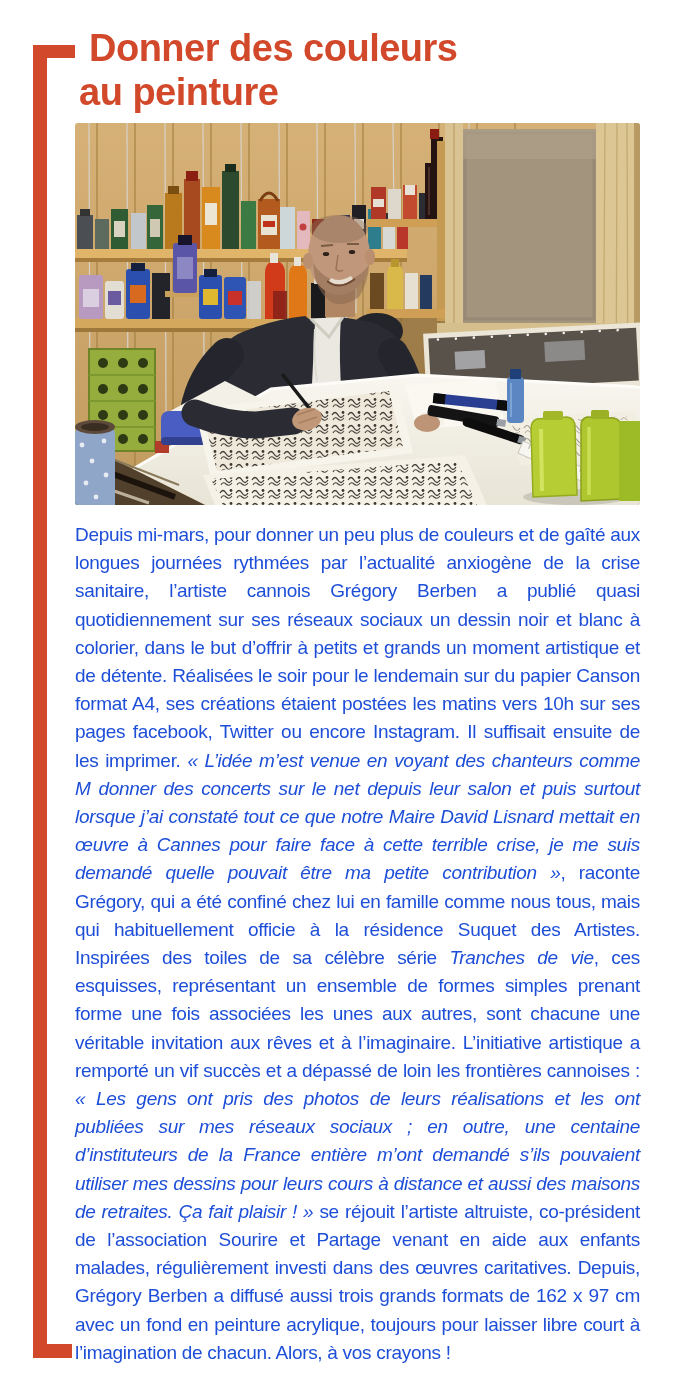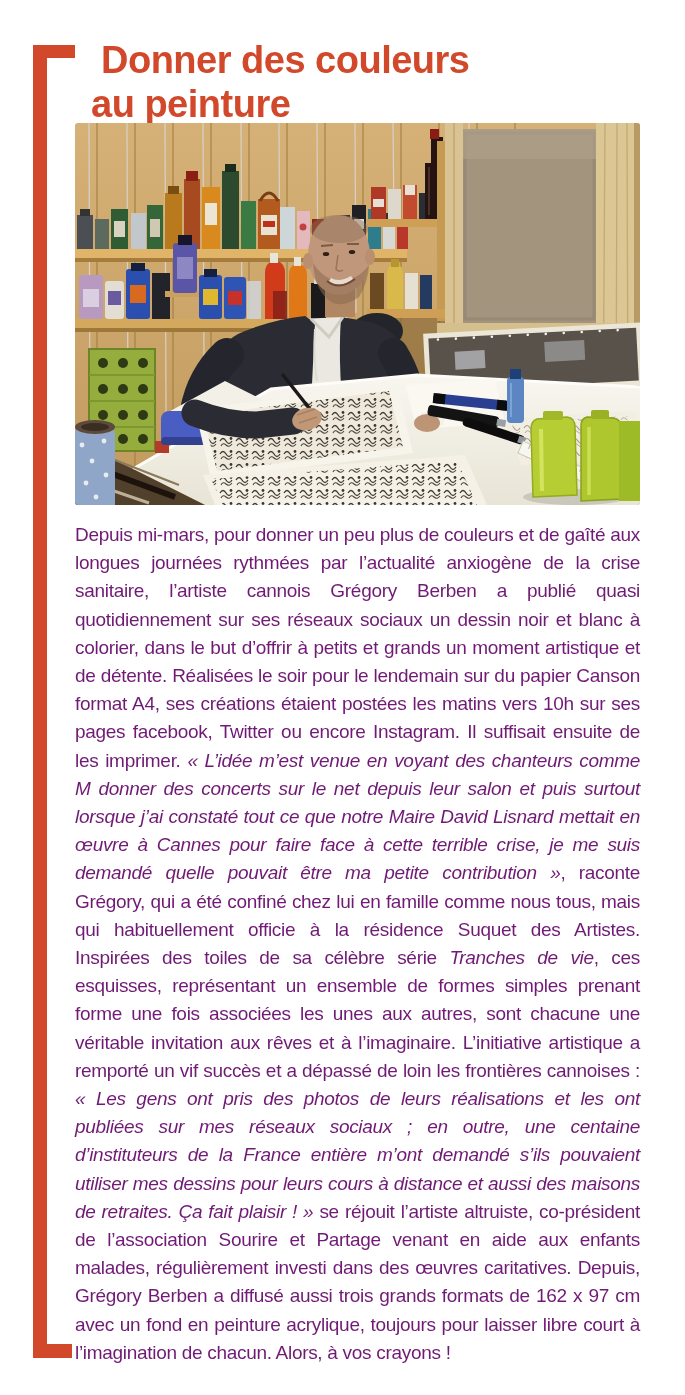--- a/index.html
+++ b/index.html
@@ -8,30 +8,30 @@
     font-family:"Liberation Sans",sans-serif;overflow:hidden;
   }
   
   .br{position:absolute;background:#d2482a;}
   .br-v{left:33px;top:45px;width:14px;height:1313px;}
   .br-top{left:33px;top:45px;width:42px;height:13px;}
   .br-bot{left:33px;top:1344px;width:39px;height:14px;}
   
   .title{
     position:absolute;left:75px;top:22px;color:#d2482a;
-    font-weight:bold;font-size:38px;line-height:44px;letter-spacing:-0.5px;margin:16px;
+    font-weight:bold;font-size:38px;line-height:44px;letter-spacing:-0.5px;margin:4px;
   }
   .title .l1{padding-left:10px;}
   
   .photo{position:absolute;left:75px;top:123px;width:565px;height:382px;border-radius:3px;display:block;}
   
   .body{
     position:absolute;left:75px;top:521px;width:565px;margin:0;
     font-size:19px;line-height:28.2px;letter-spacing:-0.3px;
-    text-align:justify;color:#701a75;
+    text-align:justify;color:#1d4ed8;
   }
   .body .italic{font-style:italic;}
   .body .normal{font-style:normal;}
 </style>
 </head>
 <body>
 
 <div class="br br-v"></div>
 <div class="br br-top"></div>
 <div class="br br-bot"></div>

